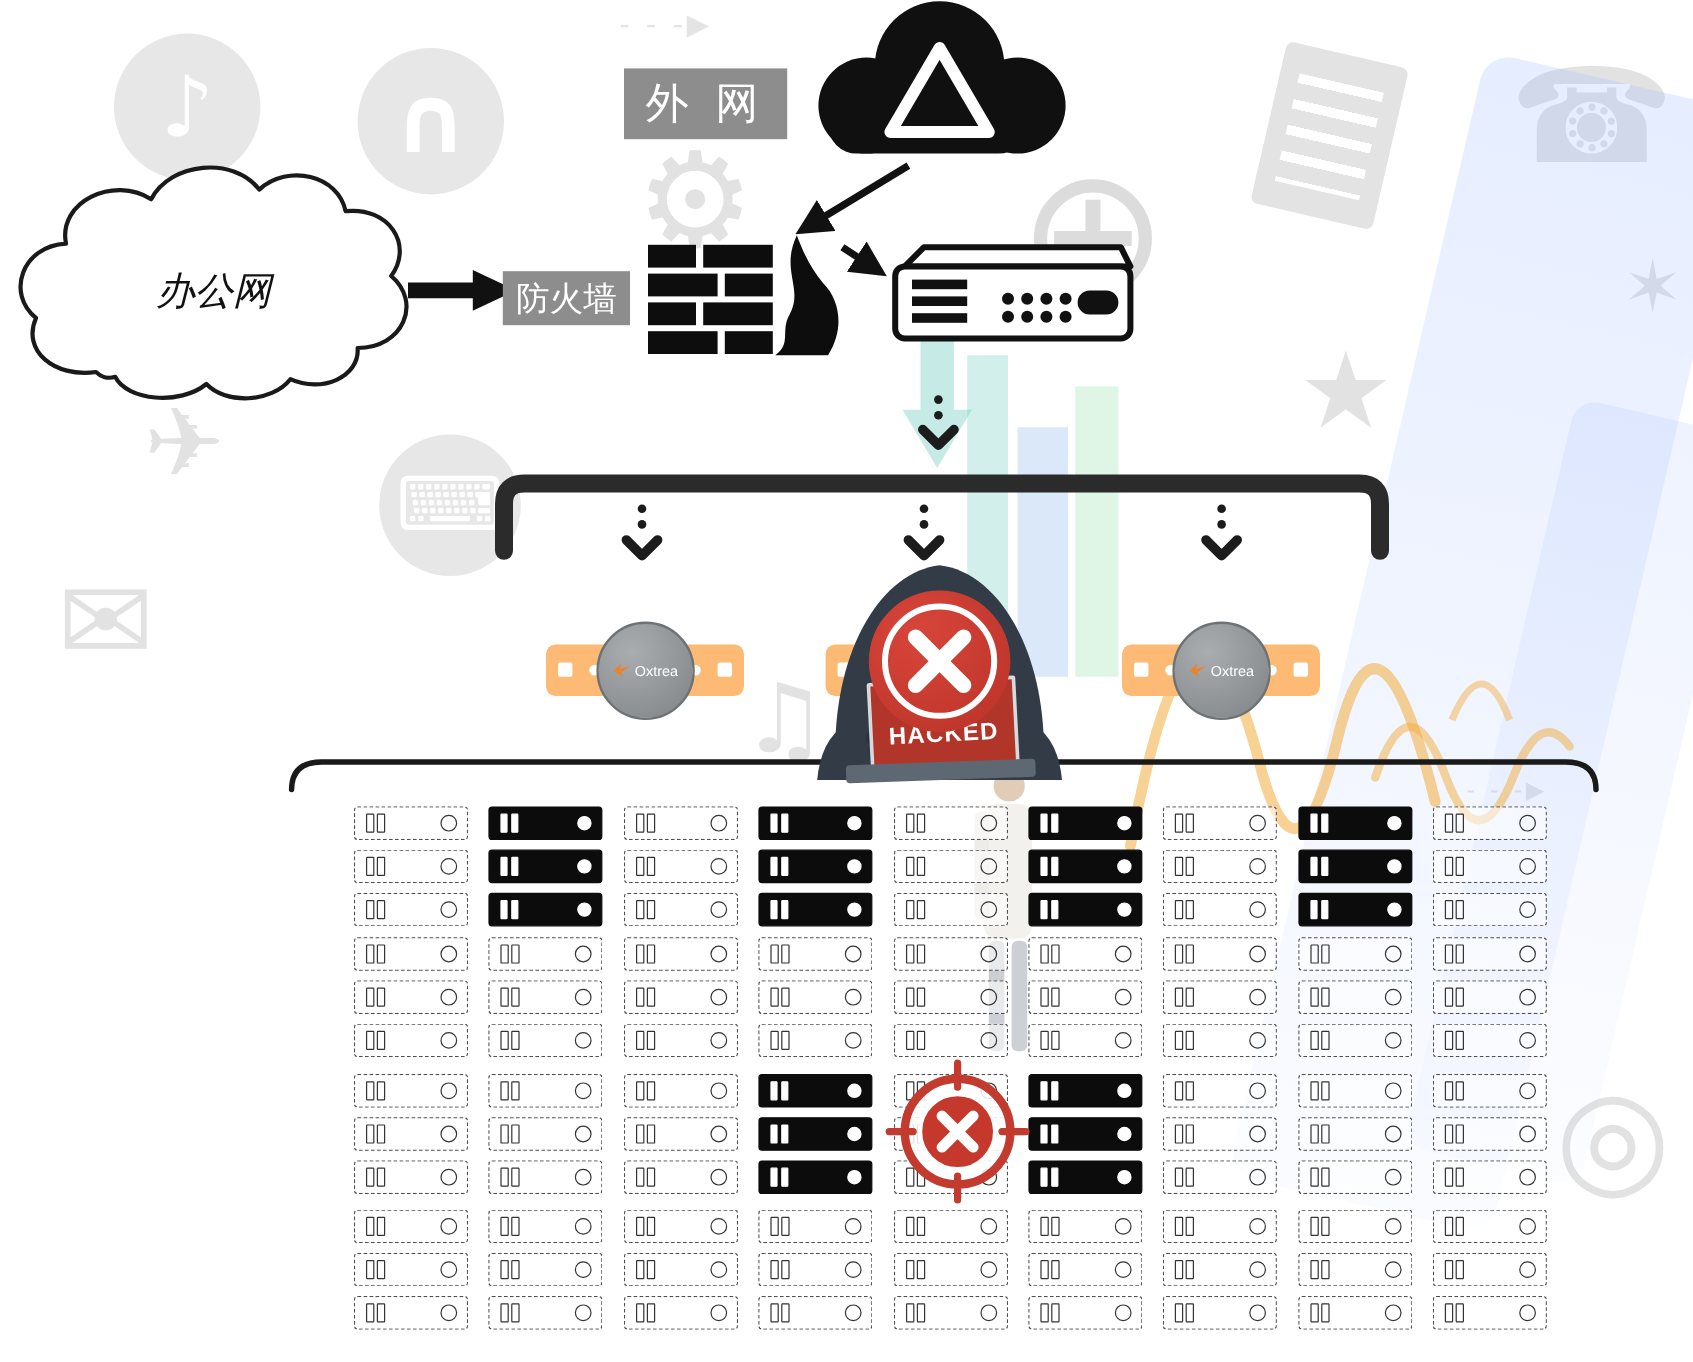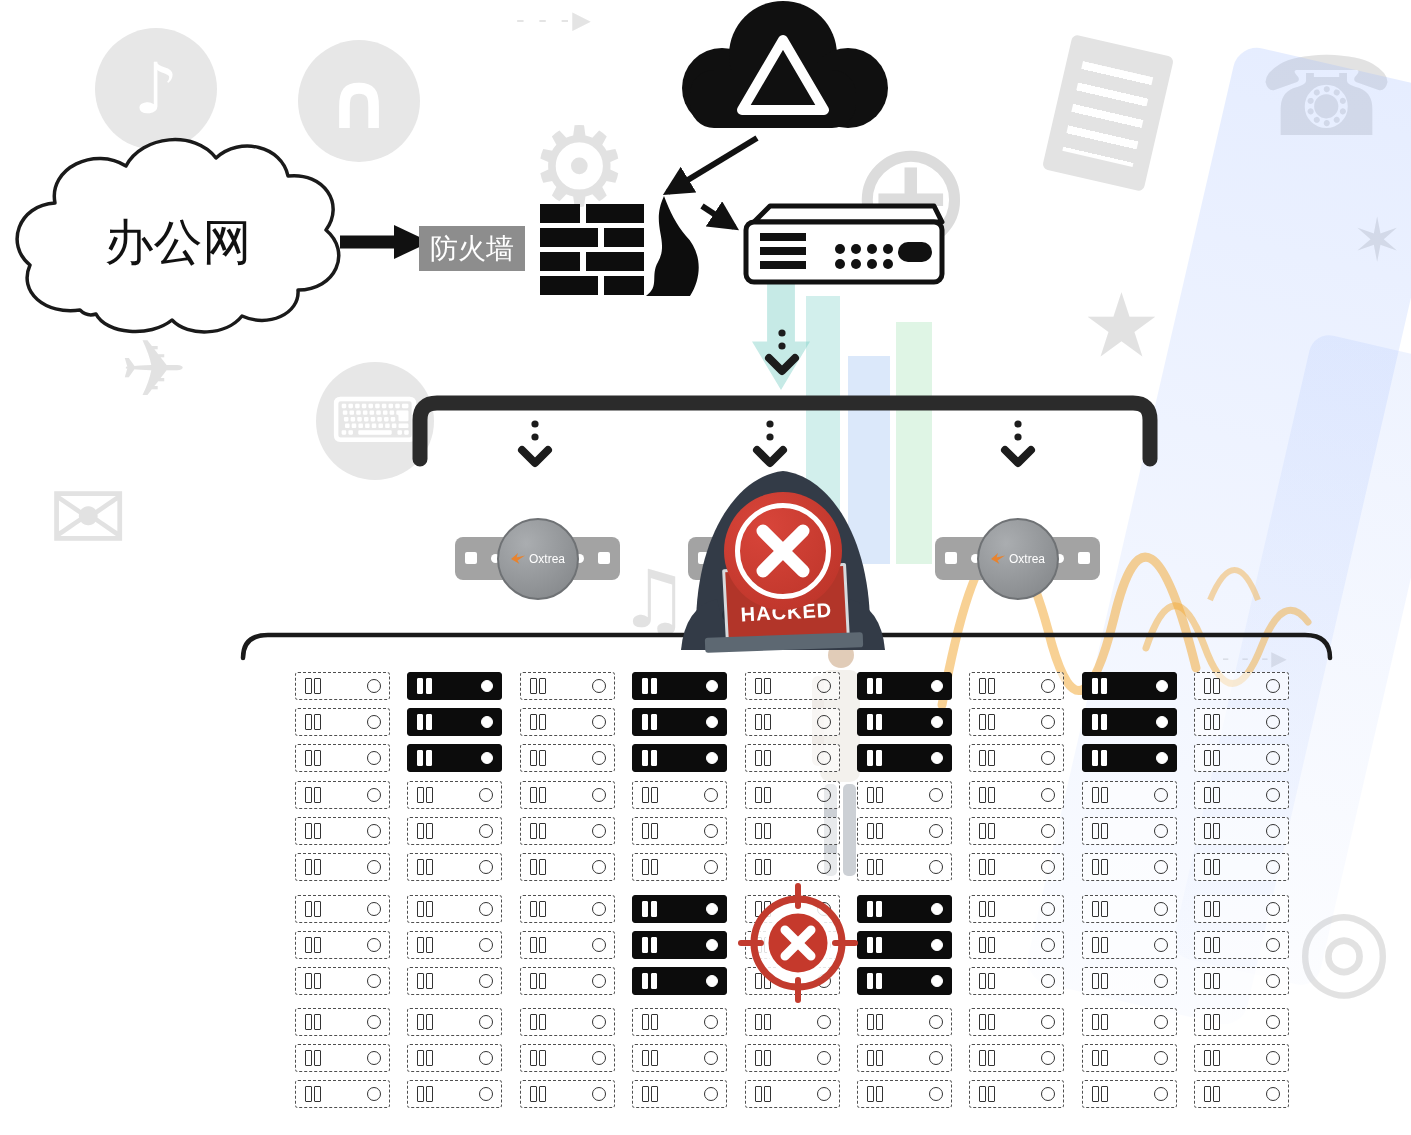--- a/index.html
+++ b/index.html
@@ -37,23 +37,23 @@
   .p-leg2{left:31px;top:142px;width:13px;height:92px;border-radius:5px;background:#9ba3ad;}
   
   .lines{position:absolute;left:0;top:0;z-index:2;pointer-events:none;}
   
   .label{position:absolute;background:#8d8d8d;color:#fff;display:flex;align-items:center;
          justify-content:center;z-index:3;}
   #label-ext{left:520px;top:57px;width:136px;height:59px;font-size:36px;letter-spacing:6px;}
   #label-fw{left:419px;top:226px;width:106px;height:45px;font-size:28px;}
   #label-core{left:974px;top:223px;width:210px;height:48px;font-size:31px;letter-spacing:2px;}
   .office-text{position:absolute;left:93px;top:218px;width:170px;height:50px;display:flex;
-         align-items:center;justify-content:center;font-size:49px;color:#111;z-index:3;}
+         align-items:center;justify-content:center;font-size:32px;color:#111;z-index:3;font-style:italic;}
   
-  .switch{position:absolute;top:537px;width:165px;height:43px;background:#a3a3a3;
+  .switch{position:absolute;top:537px;width:165px;height:43px;background:#fdba74;
           border-radius:8px;z-index:3;}
   .switch .sw-sq{position:absolute;top:15px;width:12px;height:12px;background:#fff;border-radius:2px;}
   .switch .sq-l{left:10px;} .switch .sq-r{right:10px;}
   .switch .sw-dot{position:absolute;top:17px;width:9px;height:9px;background:#fff;border-radius:50%;}
   .switch .dot-l{left:36px;} .switch .dot-r{right:36px;}
   .sw-logo{position:absolute;left:50%;top:50%;transform:translate(-50%,-50%);width:78px;height:78px;
           border-radius:50%;background:radial-gradient(circle at 35% 30%,#aaadb0,#808386);
           border:2px solid #6f7275;display:flex;align-items:center;justify-content:center;gap:3px;}
   .sw-brand{color:#fff;font-size:12px;}
   
@@ -210,20 +210,21 @@
     </g>
     <g fill="#1c1c1c">
       <circle cx="1018" cy="424" r="3.6"></circle>
         <circle cx="1018" cy="437" r="3.6"></circle>
       <path d="M 1005 450 L 1018 463 L 1031 450" fill="none" stroke="#1c1c1c" stroke-width="8" stroke-linecap="round" stroke-linejoin="round"></path>
     </g>
 
     <path d="M 243 658 Q 243 635 268 635 L 1305 635 Q 1330 635 1330 658" stroke="#1a1a1a" stroke-width="4.5" fill="none" stroke-linecap="round"></path>
   </svg>
 
+  <div class="label" id="label-ext">外 网</div>
   <div class="office-text">办公网</div>
   <div class="label" id="label-fw">防火墙</div>
 
   <div class="switch" style="left:455px;">
     <span class="sw-sq sq-l"></span>
     <span class="sw-dot dot-l"></span>
     <span class="sw-dot dot-r"></span>
     <span class="sw-sq sq-r"></span>
     <div class="sw-logo">
       <svg width="16" height="13" viewBox="0 0 16 13">

